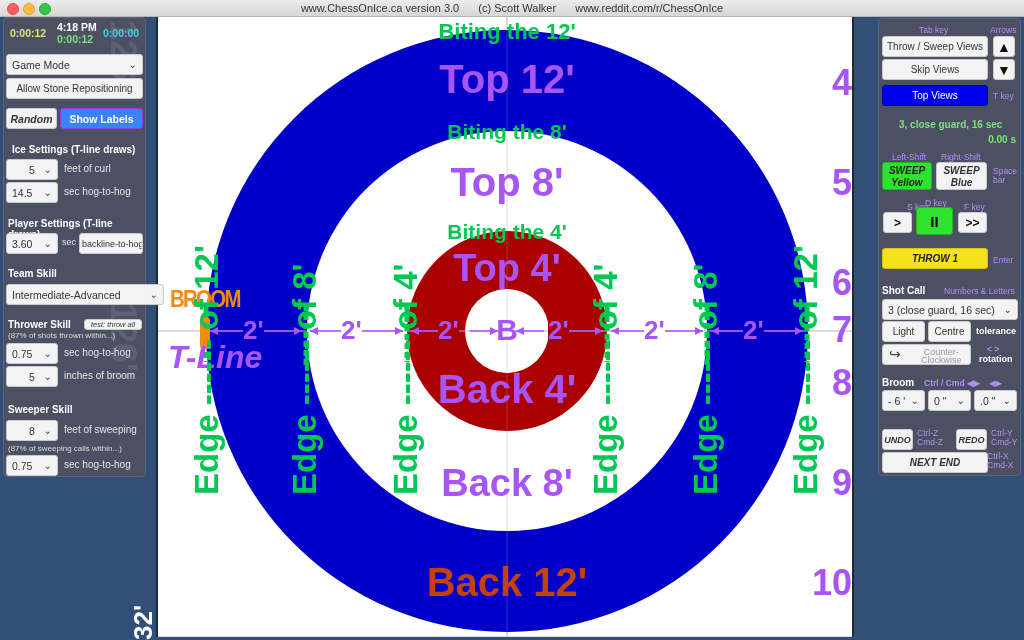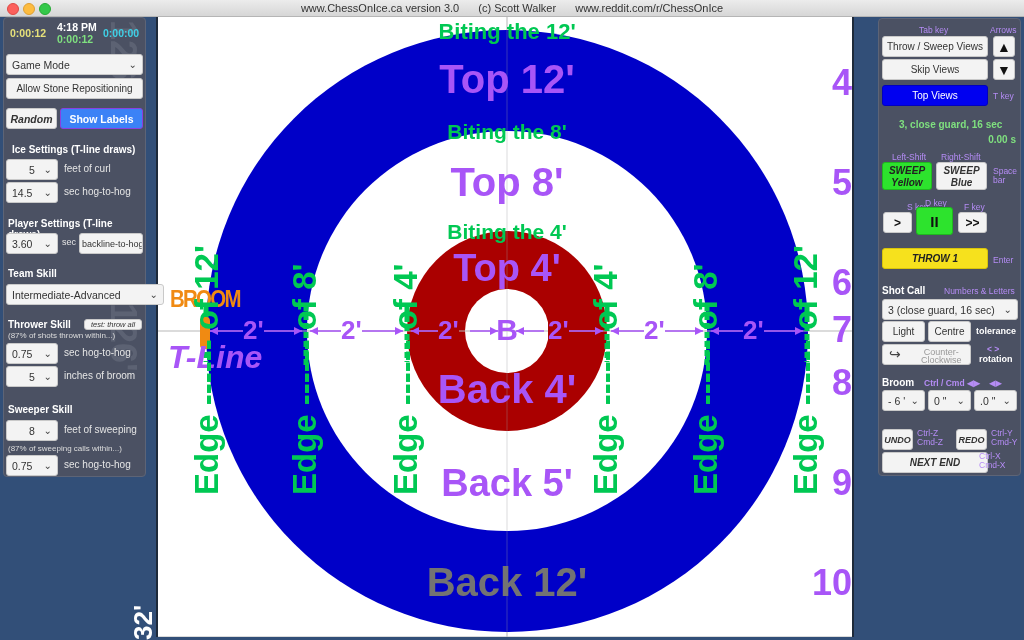--- a/index.html
+++ b/index.html
@@ -104,22 +104,22 @@
 
   <div style="position:absolute; left:0; top:0; width:698px; height:620px; pointer-events:none;">
     <div style="position:absolute; left:249px; top:2px; width:200px; text-align:center; color:#00c853; font-weight:bold; font-size:22px;">Biting the 12'</div>
     <div style="position:absolute; left:224px; top:40px; width:250px; text-align:center; color:#a855f7; font-weight:bold; font-size:40px;">Top 12'</div>
     <div style="position:absolute; left:249px; top:103px; width:200px; text-align:center; color:#00c853; font-weight:bold; font-size:21px;">Biting the 8'</div>
     <div style="position:absolute; left:249px; top:143px; width:200px; text-align:center; color:#a855f7; font-weight:bold; font-size:40px;">Top 8'</div>
     <div style="position:absolute; left:249px; top:203px; width:200px; text-align:center; color:#00c853; font-weight:bold; font-size:21px;">Biting the 4'</div>
     <div style="position:absolute; left:249px; top:230px; width:200px; text-align:center; color:#a855f7; font-weight:bold; font-size:38px;">Top 4'</div>
     <div style="position:absolute; left:329px; top:296px; width:40px; text-align:center; color:#a855f7; font-weight:bold; font-size:30px;">B</div>
     <div style="position:absolute; left:224px; top:350px; width:250px; text-align:center; color:#a855f7; font-weight:bold; font-size:40px;">Back 4'</div>
-    <div style="position:absolute; left:224px; top:445px; width:250px; text-align:center; color:#a855f7; font-weight:bold; font-size:38px;">Back 5'</div>
-    <div style="position:absolute; left:199px; top:543px; width:300px; text-align:center; color:#737373; font-weight:bold; font-size:40px;">Back 12'</div>
+    <div style="position:absolute; left:224px; top:445px; width:250px; text-align:center; color:#a855f7; font-weight:bold; font-size:38px;">Back 8'</div>
+    <div style="position:absolute; left:199px; top:543px; width:300px; text-align:center; color:#c2410c; font-weight:bold; font-size:40px;">Back 12'</div>
 
     <div style="position:absolute; left:85px; top:298px; color:#a855f7; font-weight:bold; font-size:26px; background:#0000c8;">2'</div>
     <div style="position:absolute; left:183px; top:298px; color:#a855f7; font-weight:bold; font-size:26px; background:#fff;">2'</div>
     <div style="position:absolute; left:280px; top:298px; color:#a855f7; font-weight:bold; font-size:26px; background:#aa0000;">2'</div>
     <div style="position:absolute; left:390px; top:298px; color:#a855f7; font-weight:bold; font-size:26px; background:#aa0000;">2'</div>
     <div style="position:absolute; left:486px; top:298px; color:#a855f7; font-weight:bold; font-size:26px; background:#fff;">2'</div>
     <div style="position:absolute; left:585px; top:298px; color:#a855f7; font-weight:bold; font-size:26px; background:#0000c8;">2'</div>
 
     <div style="position:absolute; left:12px; top:268px; color:#f08a12; font-weight:bold; font-size:24px; letter-spacing:-2px; transform:scaleX(0.85); transform-origin:left;">BROOM</div>
     <div style="position:absolute; left:10px; top:322px; color:#a855f7; font-weight:bold; font-style:italic; font-size:32px;">T-Line</div>
@@ -290,17 +290,17 @@
   <div class="key" style="left:38px; top:410px; line-height:9px;">
     <div>Ctrl-Z</div>
     <div>Cmd-Z</div>
   </div>
   <div class="btn" style="left:77px; top:410px; width:31px; font-weight:bold; font-style:italic; font-size:9px;">REDO</div>
   <div class="key" style="left:112px; top:410px; line-height:9px;">
     <div>Ctrl-Y</div>
     <div>Cmd-Y</div>
   </div>
   <div class="btn" style="left:3px; top:433px; width:106px; font-weight:bold; font-style:italic; font-size:10px;">NEXT END</div>
-  <div class="key" style="left:100px; top:433px; line-height:9px;">
+  <div class="key" style="left:108px; top:433px; line-height:9px;">
     <div>Ctrl-X</div>
     <div>Cmd-X</div>
   </div>
 </div>
 
 </body></html>

